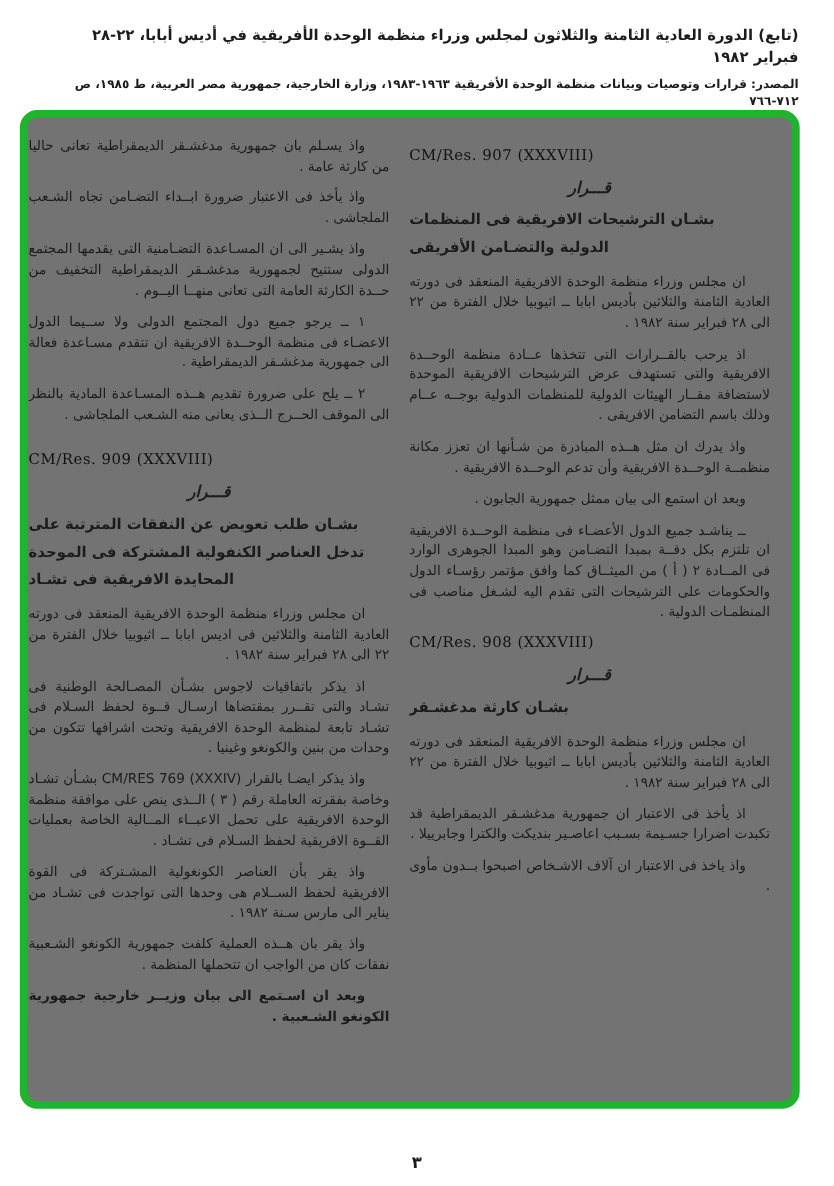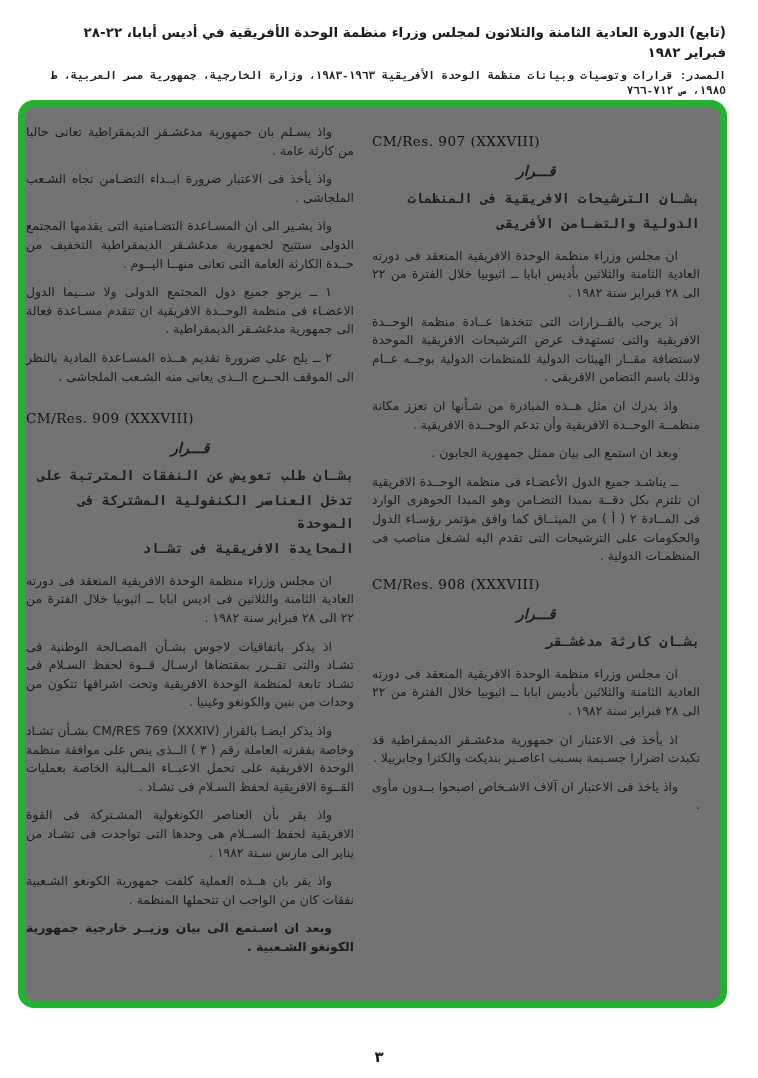--- a/index.html
+++ b/index.html
@@ -29,21 +29,20 @@
     font-size: 13.5px;
     font-weight: 700;
     letter-spacing: 0.1px;
     line-height: 1.5;
   }
   .page-header .h2 {
     font-size: 11px;
     font-weight: 700;
     margin-top: 6px;
     line-height: 1.4;
-    font-family: Liberation Mono, monospace;
   }
 
   
   .content-frame {
     position: absolute;
     top: 100px;
     left: 18px;
     width: 709px;
     height: 908px;
     border: 7px solid #1fb32e;
@@ -80,26 +79,25 @@
   }
   .res-heading {
     text-align: center;
     font-weight: 700;
     font-size: 14.5px;
     letter-spacing: 1px;
     margin: 14px 0 10px 0;
     font-style: italic;
   }
   .res-title {
-    text-align: right;
+    text-align: left;
     font-weight: 700;
     font-size: 13.5px;
     line-height: 1.7;
     margin: 0 0 2px 0;
-    font-family: Liberation Mono, monospace;
   }
   .para {
     font-size: 12.4px;
     line-height: 18.6px;
     text-align: justify;
     text-align-last: right;
     text-indent: 22px;
     margin: 0 0 10px 0;
   }
   .para.bold {

